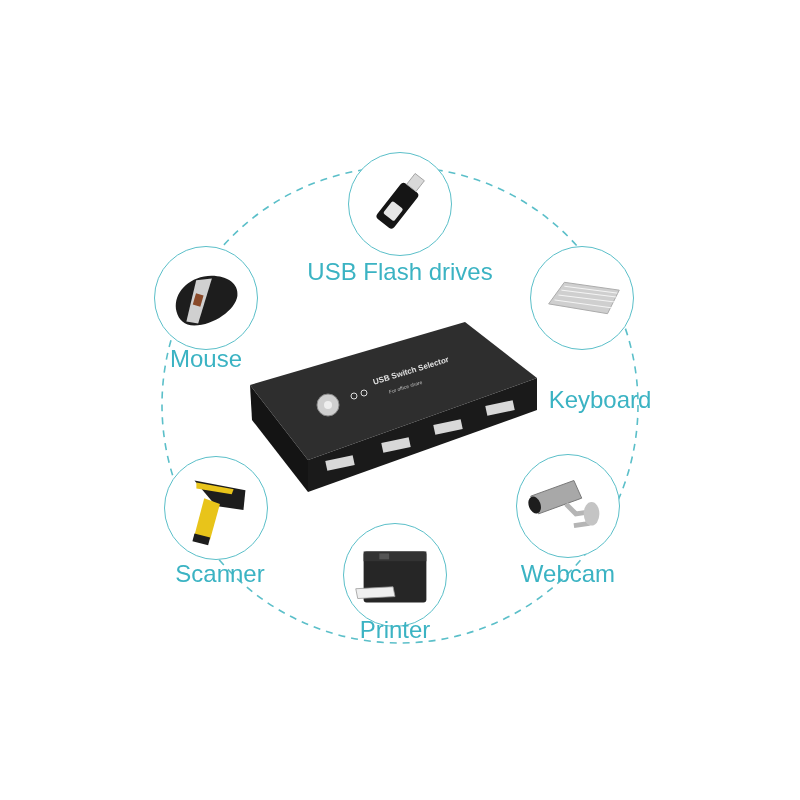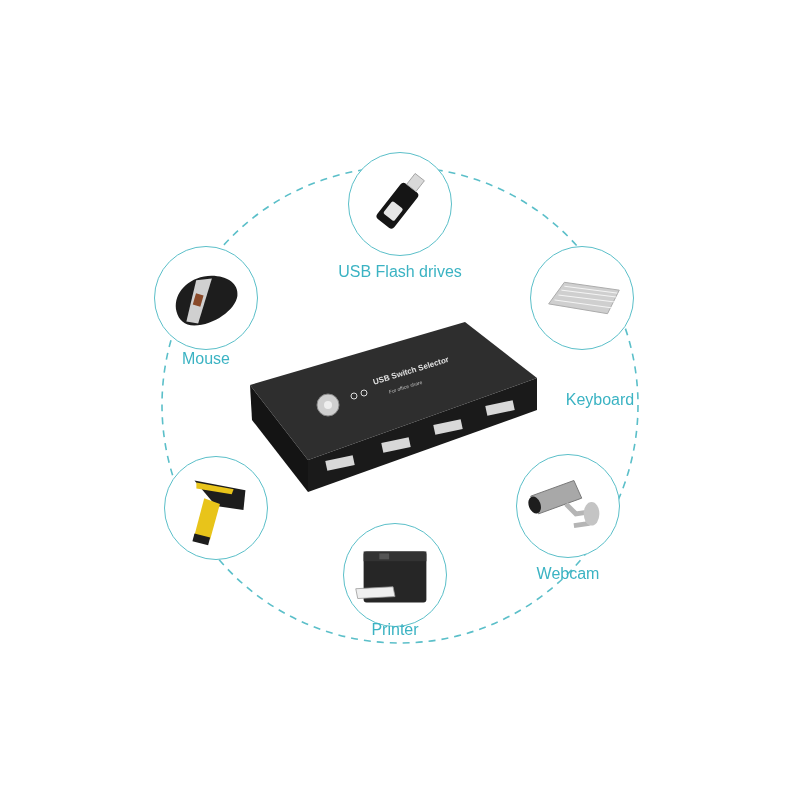--- a/index.html
+++ b/index.html
@@ -1,20 +1,20 @@
 <!DOCTYPE html>
 <html><head>
 <meta charset="utf-8">
 <style>
   html, body { margin:0; padding:0; background:#ffffff; }
   body { width:800px; height:800px; position:relative; overflow:hidden; font-family:"Liberation Sans", "DejaVu Sans", sans-serif; }
   .ring { position:absolute; left:0; top:0; width:800px; height:800px; }
   .node { position:absolute; width:104px; height:104px; border-radius:50%; border:1.5px solid #5bbfc9; background:#fff; box-sizing:border-box; }
   .node svg { position:absolute; left:0; top:0; width:100%; height:100%; }
-  .label { position:absolute; color:#3bb3c3; font-size:16px; text-align:center; white-space:nowrap; line-height:22px; }
+  .label { position:absolute; color:#3bb3c3; font-size:24px; text-align:center; white-space:nowrap; line-height:22px; }
   .device { position:absolute; left:0; top:0; width:800px; height:800px; }
 </style>
 </head>
 <body>
 
 <svg class="ring" viewBox="0 0 800 800">
   <circle cx="400" cy="405" r="238" fill="none" stroke="#5bbfc9" stroke-width="1.6" stroke-dasharray="7 6"></circle>
 </svg>
 
 <div class="node" style="left:348px;top:152px;">
@@ -52,20 +52,21 @@
 
 <div class="node" style="left:164px;top:456px;">
   <svg viewBox="0 0 104 104">
     <path d="M30 24 L82 34 L80 54 L52 50 Z" fill="#1d1d1d"></path>
     <path d="M32 26 L70 33 L68 38 L32 32 Z" fill="#e8c41a"></path>
     <path d="M40 42 L56 48 L46 84 L30 80 Z" fill="#e8c41a"></path>
     <path d="M30 78 L46 82 L44 90 L28 86 Z" fill="#1d1d1d"></path>
   </svg>
 </div>
 <div class="label" style="left:160px;top:563px;width:120px;">
+  <div>Scanner</div>
 </div>
 
 <div class="node" style="left:516px;top:454px;">
   <svg viewBox="0 0 104 104">
     <path d="M14 42 L58 26 L66 44 L22 60 Z" fill="#a8a8a8" stroke="#777" stroke-width="1"></path>
     <ellipse cx="18" cy="51" rx="6" ry="9" fill="#1d1d1d" transform="rotate(-20 18 51)"></ellipse>
     <path d="M50 50 L60 60 L74 58 L72 70 L58 72" fill="none" stroke="#b5b5b5" stroke-width="5"></path>
     <ellipse cx="76" cy="60" rx="8" ry="12" fill="#c4c4c4"></ellipse>
   </svg>
 </div>

